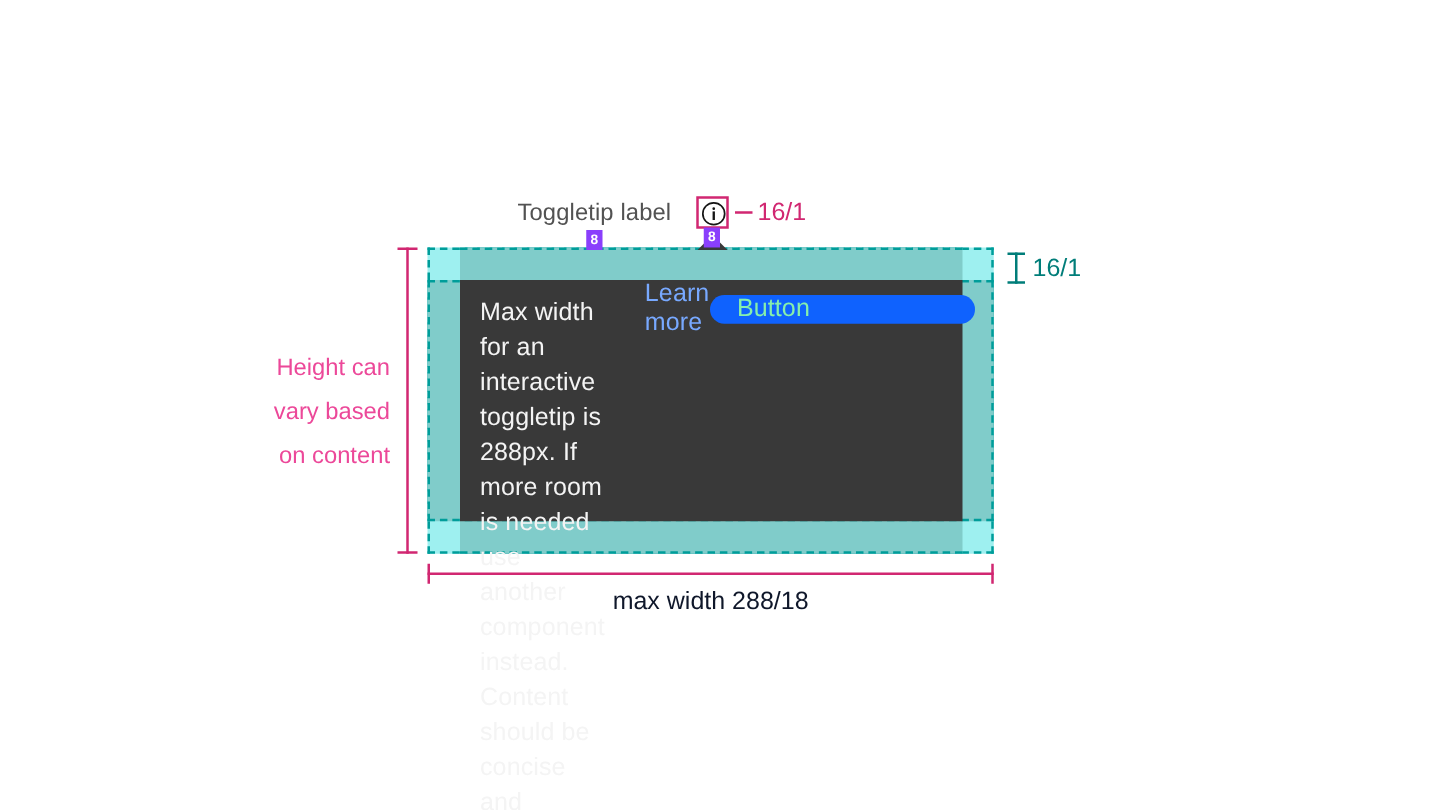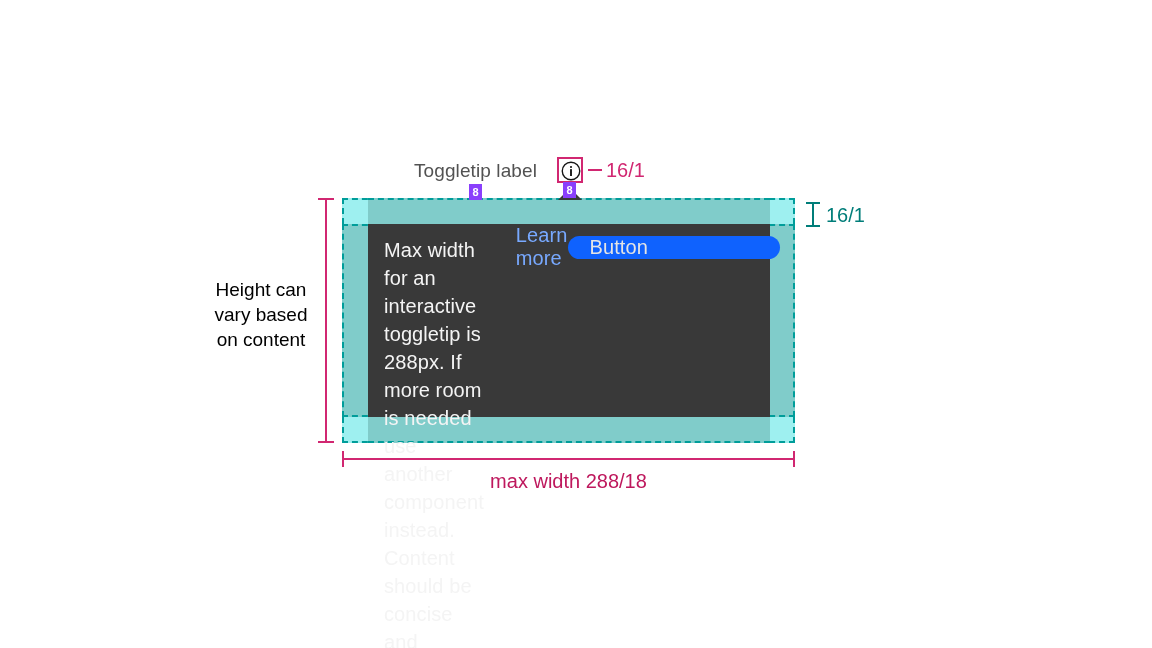--- a/index.html
+++ b/index.html
@@ -184,21 +184,21 @@
     align-items: center;
     padding-left: 16px;
     color: #78a9ff;
     font-size: 20px;
     letter-spacing: 0.1px;
     cursor: pointer;
   }
   .tt-button {
     width: 212px;
     background: #0f62fe;
-    color: #e5e5e5;
+    color: #86efac;
     font-size: 20px;
     display: flex;
     align-items: center;
     padding-left: 22px;
     box-sizing: border-box;
     cursor: pointer;
     letter-spacing: 0.1px;
     border-radius: 19px;
   }
 
@@ -226,24 +226,24 @@
     background: #d12771;
   }
   .height-measure .cap.top { top: 0; }
   .height-measure .cap.bottom { bottom: 0; }
 
   .height-text {
     position: absolute;
     left: 210px;
     top: 277px;
     width: 102px;
-    color: #000000;
+    color: #ec4899;
     font-size: 19px;
-    line-height: 25px;
-    text-align: center;
+    line-height: 35px;
+    text-align: right;
   }
 
   
   .teal-measure {
     position: absolute;
     left: 806px;
     top: 202px;
     width: 14px;
     height: 25px;
   }
@@ -298,21 +298,21 @@
   }
   .width-measure .cap.left { left: 0; }
   .width-measure .cap.right { right: 0; }
 
   .width-text {
     position: absolute;
     left: 342px;
     top: 469px;
     width: 453px;
     text-align: center;
-    color: #be185d;
+    color: #0f172a;
     font-size: 20px;
     line-height: 24px;
   }
 </style>
 </head>
 <body>
 
 <div class="canvas">
 
   <div class="spacing-outer"></div>

